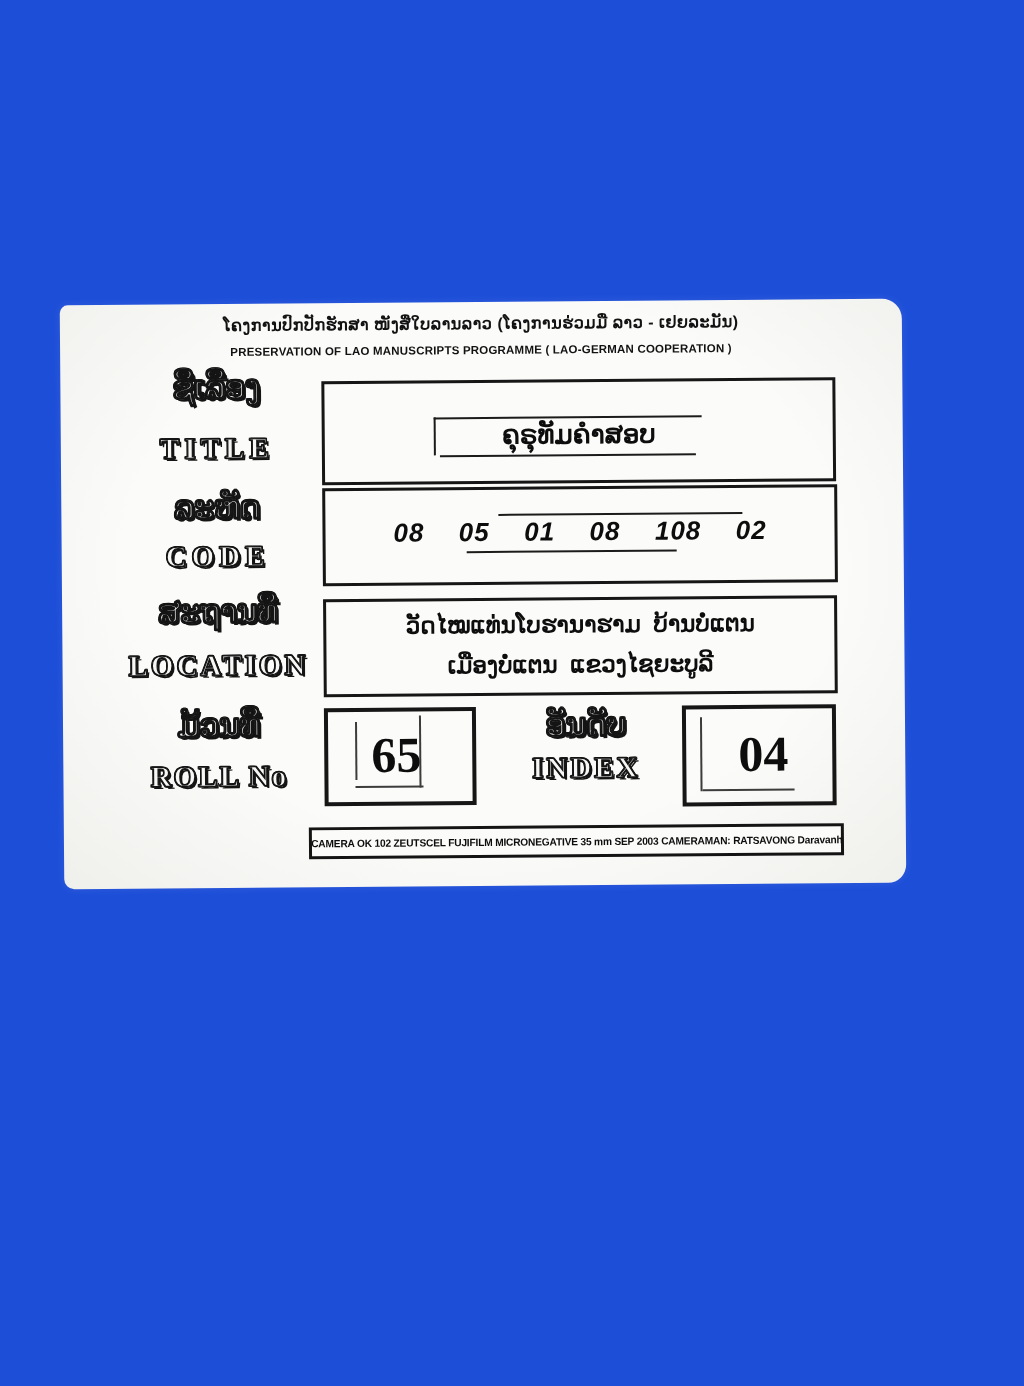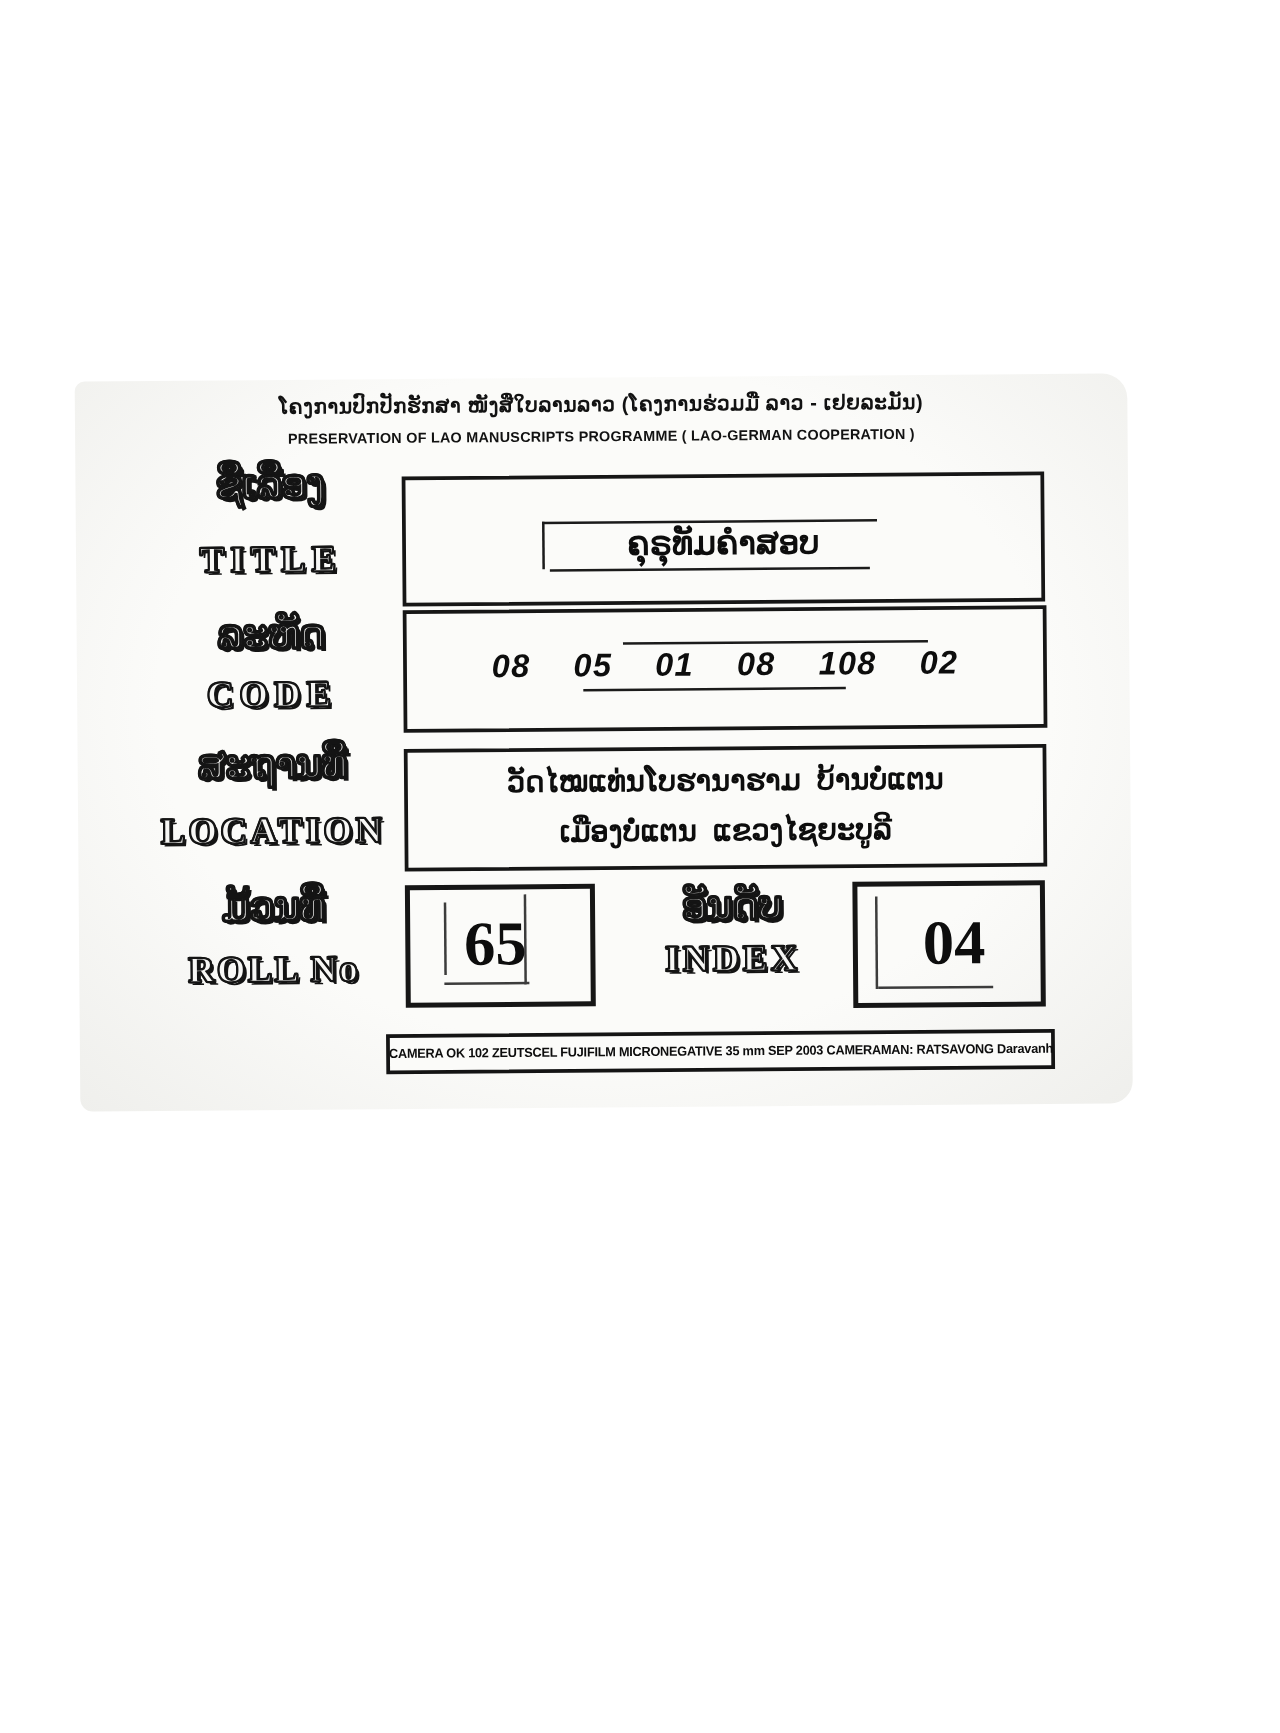--- a/index.html
+++ b/index.html
@@ -1,17 +1,17 @@
 <!DOCTYPE html>
 <html><head>
 <meta charset="utf-8">
 <style>
   html,body{margin:0;padding:0;background:#000;}
   .stage{
-    position:relative;width:1024px;height:1386px;background:#ffffff;overflow:hidden;
+    position:relative;width:1024px;height:1386px;background:#1d4ed8;overflow:hidden;
     font-family:"Liberation Sans",sans-serif;
   }
   .card{
     position:absolute;left:62px;top:302px;width:842px;height:584px;
     background:radial-gradient(ellipse at 50% 45%, #fbfbf9 60%, #efefec 100%);
     border-radius:8px 20px 18px 10px;
     transform:rotate(-0.45deg);
     box-shadow:0 0 6px 2px rgba(255,255,255,0.06);
     color:#121212;
   }

